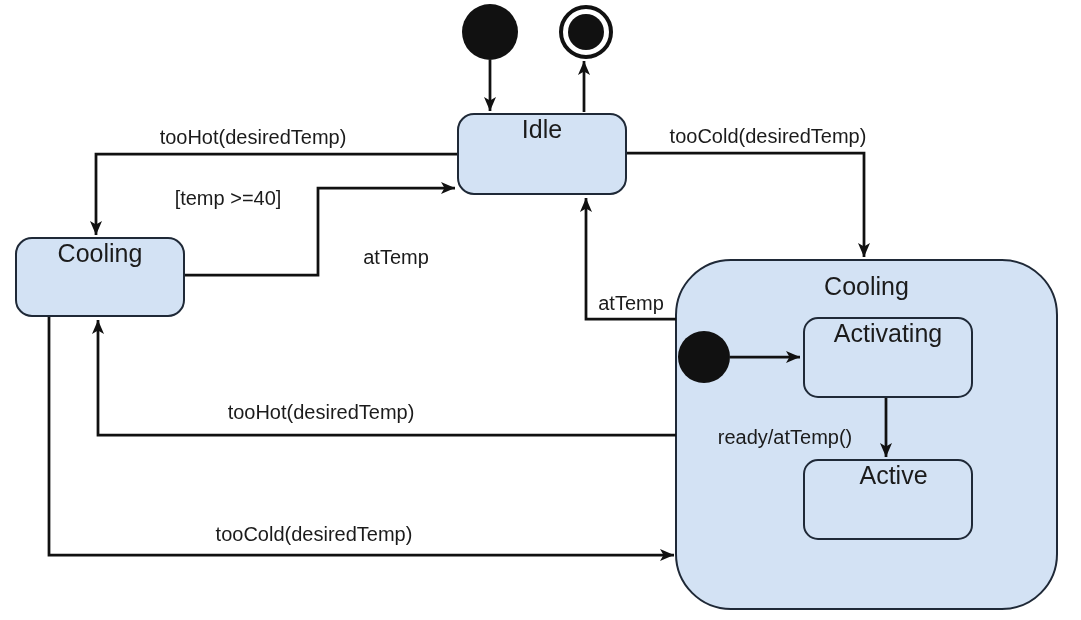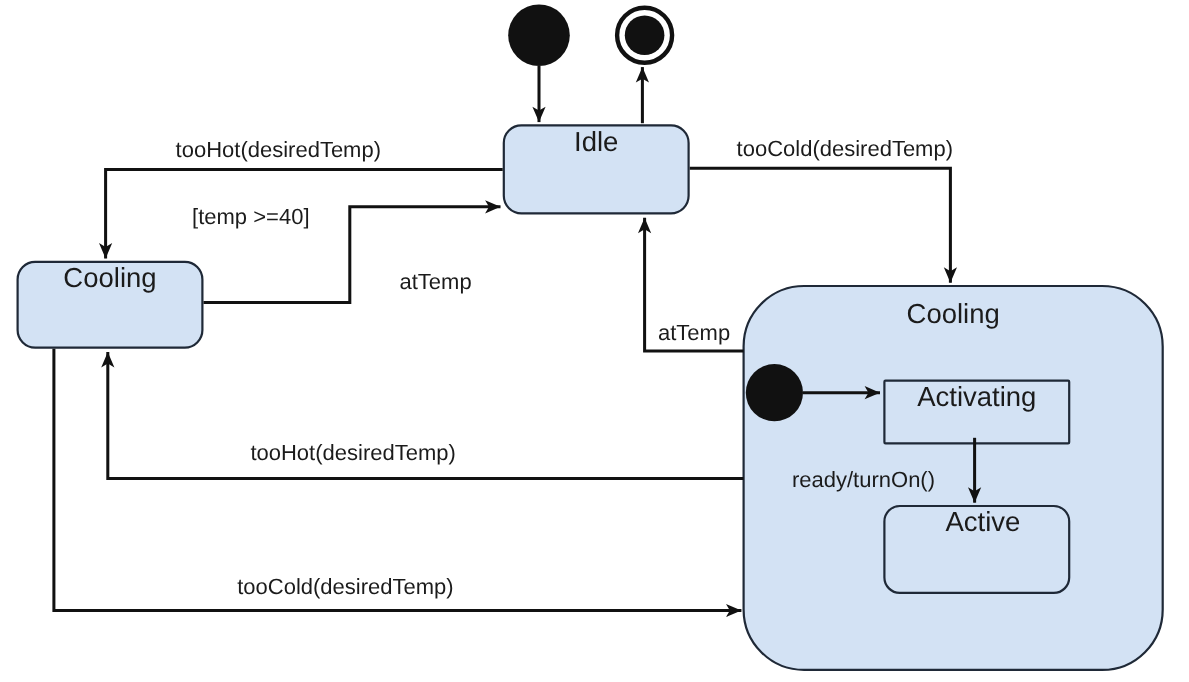--- a/index.html
+++ b/index.html
@@ -73,21 +73,21 @@
   </div>
 
   <div class="state" style="left:457px; top:113px; width:170px; height:82px; border-radius:17px;">
     <span>Idle</span>
   </div>
 
   <div class="state" style="left:15px; top:237px; width:170px; height:80px; border-radius:17px;">
     <span>Cooling</span>
   </div>
 
-  <div class="state" style="left:803px; top:317px; width:170px; height:59px; border-radius:2px;margin-top:28px;">
+  <div class="state" style="left:803px; top:317px; width:170px; height:81px; border-radius:15px;">
     <span>Activating</span>
   </div>
 
   <div class="state" style="left:803px; top:459px; width:170px; height:81px; border-radius:15px;padding-left:11px;">
     <span>Active</span>
   </div>
 
   <div class="lbl" style="left:253px; top:137px;">tooHot(desiredTemp)</div>
 
   <div class="lbl" style="left:228px; top:198px;">[temp &gt;=40]</div>
@@ -95,21 +95,21 @@
   <div class="lbl" style="left:396px; top:257px;">atTemp</div>
 
   <div class="lbl" style="left:768px; top:136px;">tooCold(desiredTemp)</div>
 
   <div class="lbl" style="left:631px; top:303px;">atTemp</div>
 
   <div class="lbl" style="left:321px; top:412px;">tooHot(desiredTemp)</div>
 
   <div class="lbl" style="left:314px; top:534px;">tooCold(desiredTemp)</div>
 
-  <div class="lbl" style="left:785px; top:437px;">ready/turnOn()</div>
+  <div class="lbl" style="left:785px; top:437px;">ready/atTemp()</div>
 
   <svg class="wires" width="1081" height="620" viewBox="0 0 1081 620">
     <defs>
       <marker id="arrowhead" markerUnits="userSpaceOnUse" markerWidth="18" markerHeight="14" refX="15" refY="7" orient="auto">
         <path d="M1,1 L15,7 L1,13 L4.5,7 Z"></path>
       </marker>
     </defs>
 
     <circle class="pseudostate-fill" cx="490" cy="32" r="28"></circle>
 

